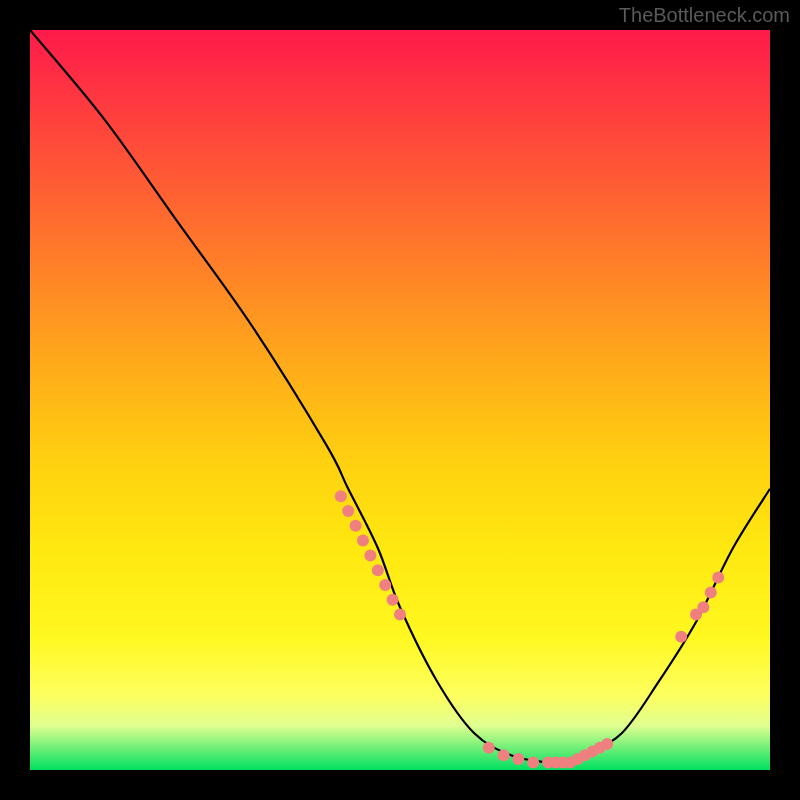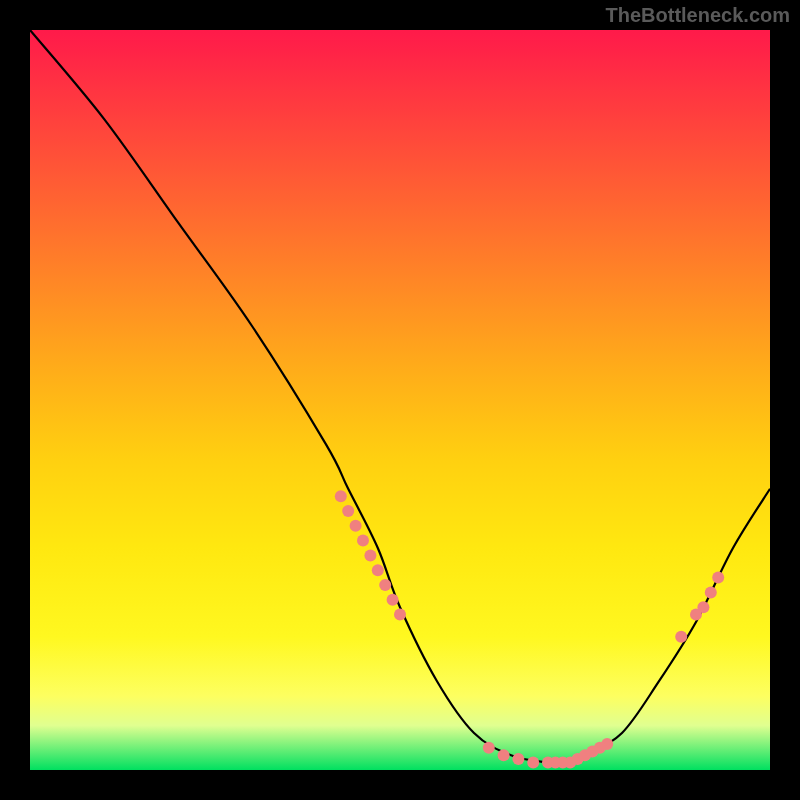--- a/index.html
+++ b/index.html
@@ -10,21 +10,21 @@
     position: relative;
     font-family: Arial, sans-serif;
     overflow: hidden;
   }
   .watermark {
     position: absolute;
     top: 4px;
     right: 10px;
     color: #5a5a5a;
     font-size: 20px;
-    font-weight: bold;
+    font-weight: normal;
     z-index: 10;
     margin-left: 15px;
   }
   .plot-area {
     position: absolute;
     left: 30px;
     top: 30px;
     width: 740px;
     height: 740px;
     overflow: hidden;

